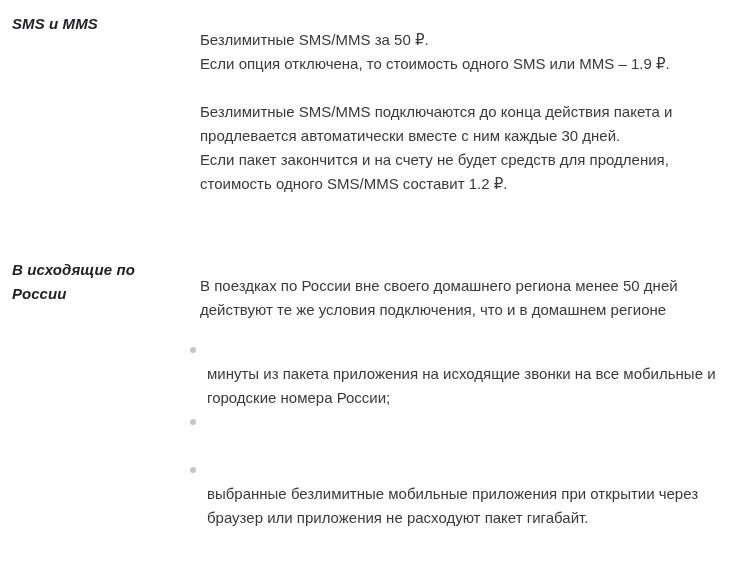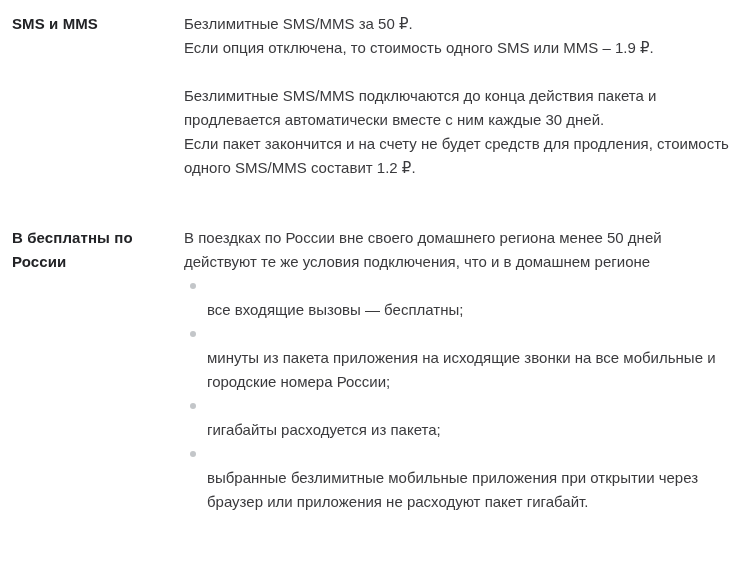--- a/index.html
+++ b/index.html
@@ -27,30 +27,31 @@
   .section + .section {
     margin-top: 46px;
   }
   .row-label {
     font-size: 15px;
     line-height: 24px;
     font-weight: bold;
     color: #222326;
     letter-spacing: 0.1px;
     padding-right: 10px;
+    font-style: italic;
   }
   .content {
     max-width: 547px;
     font-size: 15px;
     line-height: 24px;
     color: #3a3a3d;
   }
   .para {
     white-space: pre-line;
-    margin: 0;
+    margin: 16px;
   }
   .para + .para,
   .outro {
     margin-top: 24px;
   }
   ul.bullets {
     list-style: none;
     margin: 0;
     padding: 0;
   }
@@ -78,32 +79,29 @@
     <div class="row-label">SMS и MMS</div>
     <div class="content">
       <p class="para">Безлимитные SMS/MMS за 50 ₽.
 Если опция отключена, то стоимость одного SMS или MMS – 1.9 ₽.</p>
       <p class="para">Безлимитные SMS/MMS подключаются до конца действия пакета и продлевается автоматически вместе с ним каждые 30 дней.
 Если пакет закончится и на счету не будет средств для продления, стоимость одного SMS/MMS составит 1.2 ₽.</p>
     </div>
   </div>
 
   <div class="section">
-    <div class="row-label">В бесплатны по России</div>
+    <div class="row-label">В исходящие по России</div>
     <div class="content">
       <p class="para">В поездках по России вне своего домашнего региона менее 50 дней действуют те же условия подключения, что и в домашнем регионе</p>
       <ul class="bullets">
         <li>
-          <span class="dot"></span><span>все входящие вызовы — бесплатны;</span>
-        </li>
-        <li>
           <span class="dot"></span><span>минуты из пакета приложения на исходящие звонки на все мобильные и городские номера России;</span>
         </li>
         <li>
-          <span class="dot"></span><span>гигабайты расходуется из пакета;</span>
+          <span class="dot"></span>
         </li>
         <li>
           <span class="dot"></span><span>выбранные безлимитные мобильные приложения при открытии через браузер или приложения не расходуют пакет гигабайт.</span>
         </li>
       </ul>
 
     </div>
   </div>
 
 </div>

